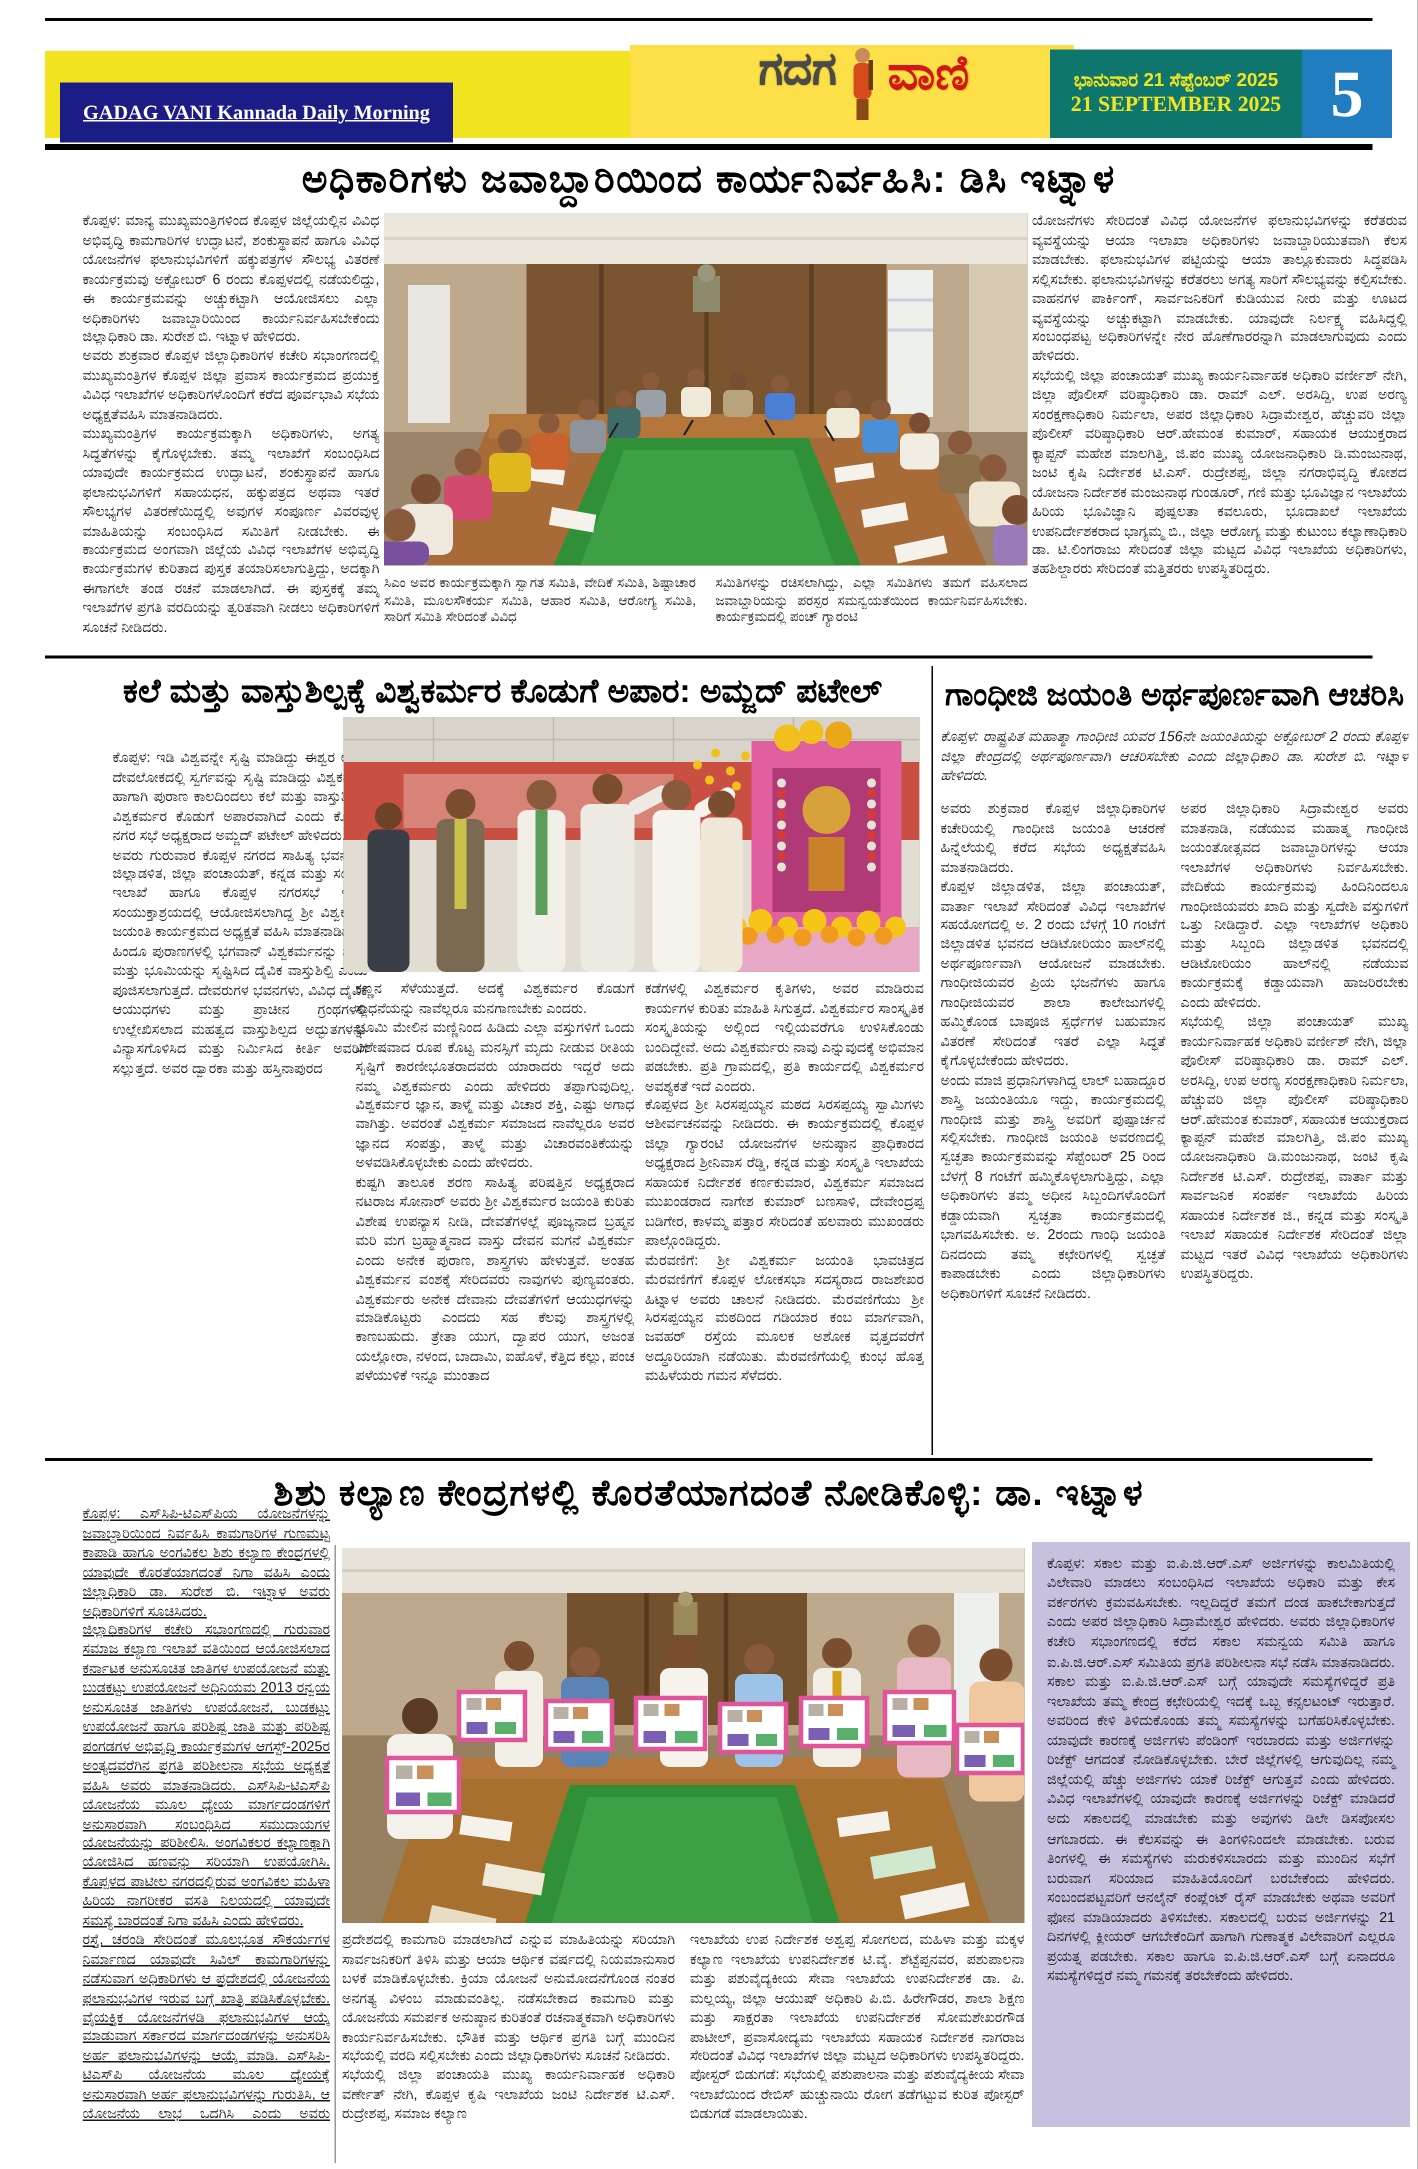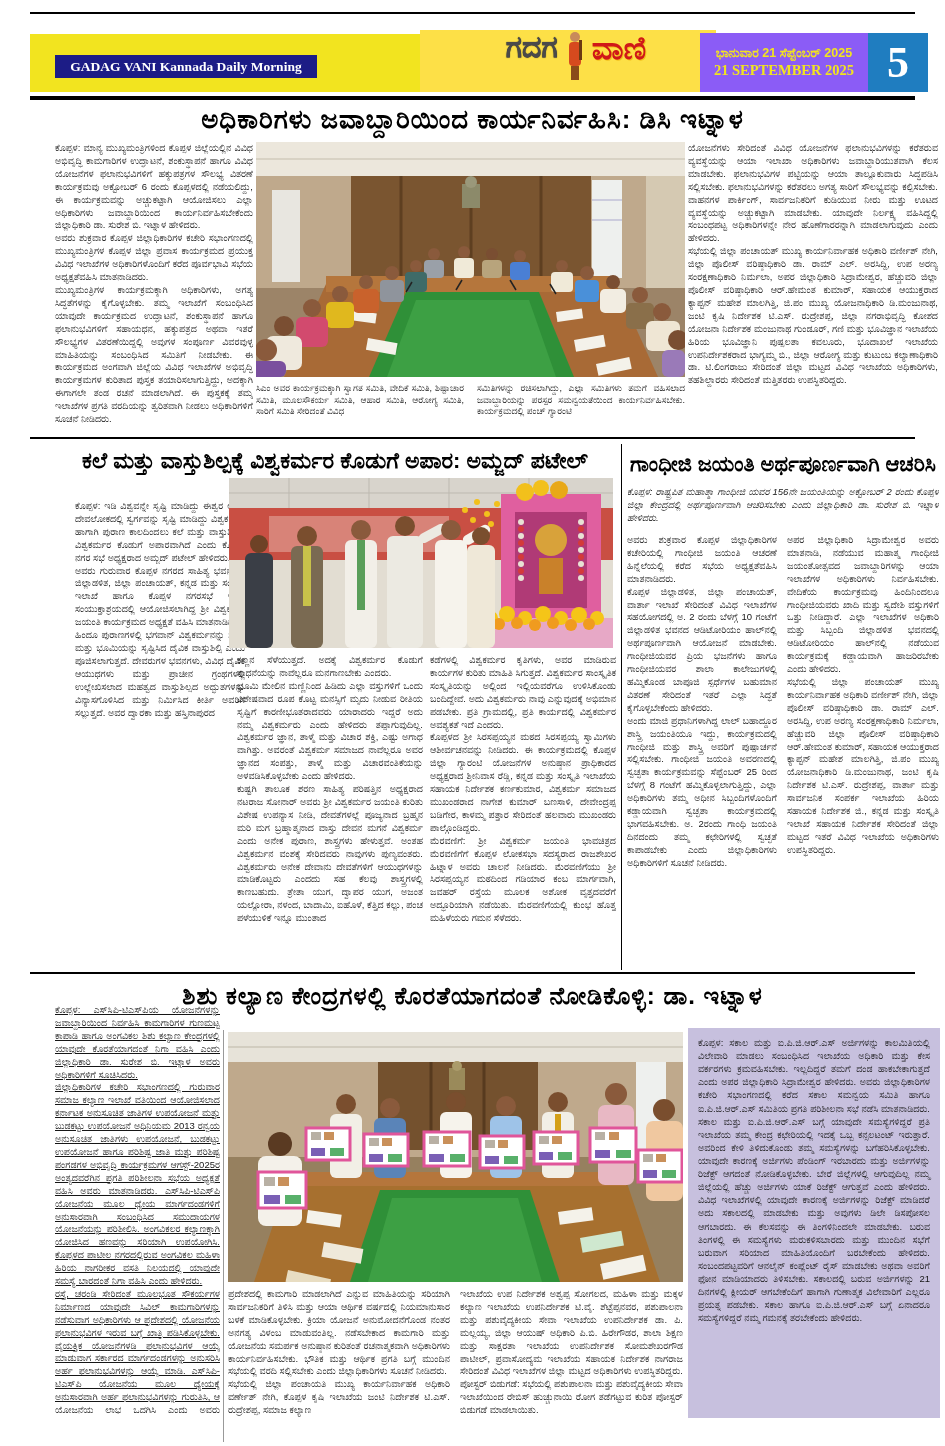--- a/index.html
+++ b/index.html
@@ -10,21 +10,21 @@
   }
   .abs{position:absolute;}
   .rule{background:#000;}
   
   .m-yellow{background:#f2e41f;}
   .m-navy{background:#1c1c86;color:#fff;font-family:"Liberation Serif","DejaVu Serif",serif;
     font-weight:bold;font-size:13.5px;display:flex;align-items:center;justify-content:center;white-space:nowrap;}
   .m-white{background:#fde047;display:flex;align-items:flex-start;justify-content:center;gap:6px;padding-left:16px;}
   .logo-kn{font-weight:bold;font-size:30px;color:#4a4a4a;text-shadow:0 0 1px #222;}
   .logo-kn2{font-weight:bold;font-size:32px;color:#d01818;text-shadow:1px 1px 0 #f2c01c;}
-  .m-green{background:#8b5cf6;color:#f2e41f;display:flex;flex-direction:column;align-items:center;justify-content:center;line-height:1.25;}
+  .m-green{background:#0f766e;color:#f2e41f;display:flex;flex-direction:column;align-items:center;justify-content:center;line-height:1.25;}
   .m-green .kn{font-size:12.5px;font-weight:bold;white-space:nowrap;}
   .m-green .en{font-size:14.5px;font-weight:bold;font-family:"Liberation Serif","DejaVu Serif",serif;white-space:nowrap;}
   .m-blue{background:#1f7dc0;color:#fff;display:flex;align-items:center;justify-content:center;
     font-family:"Liberation Serif","DejaVu Serif",serif;font-weight:bold;font-size:44px;}
   
   .headline{font-weight:bold;color:#000;text-align:center;white-space:nowrap;overflow:hidden;}
   .h1{font-size:26px;letter-spacing:1px;}
   .h2{font-size:22px;text-align:center;}
   .h3{font-size:21px;}
   .h4{font-size:24px;letter-spacing:1px;}
@@ -45,21 +45,21 @@
   .vline-light{background:#999;width:1px;}
 </style>
 </head>
 <body>
 
 <div class="page">
 
   <div class="abs rule" style="left:30px;top:12px;width:885px;height:2px;"></div>
 
   <div class="abs m-yellow" style="left:30px;top:34px;width:390px;height:58px;">
-    <div class="abs m-navy" style="left:25px;top:21px;width:262px;height:23px;">
+    <div class="abs m-navy" style="left:10px;top:21px;width:262px;height:40px;text-decoration:underline;">
       <span>GADAG VANI Kannada Daily Morning</span>
     </div>
   </div>
   <div class="abs m-white" style="left:420px;top:30px;width:280px;height:62px;">
     <span class="logo-kn">ಗದಗ</span>
     <svg width="22" height="52" viewBox="0 0 22 52">
       <circle cx="11" cy="7" r="5" fill="#c98b5a"></circle>
       <rect x="5" y="12" width="12" height="24" rx="4" fill="#d64a1e"></rect>
       <rect x="7" y="36" width="8" height="14" fill="#8a4a1a"></rect>
       <rect x="15" y="10" width="3" height="20" fill="#6b3a12"></rect>

